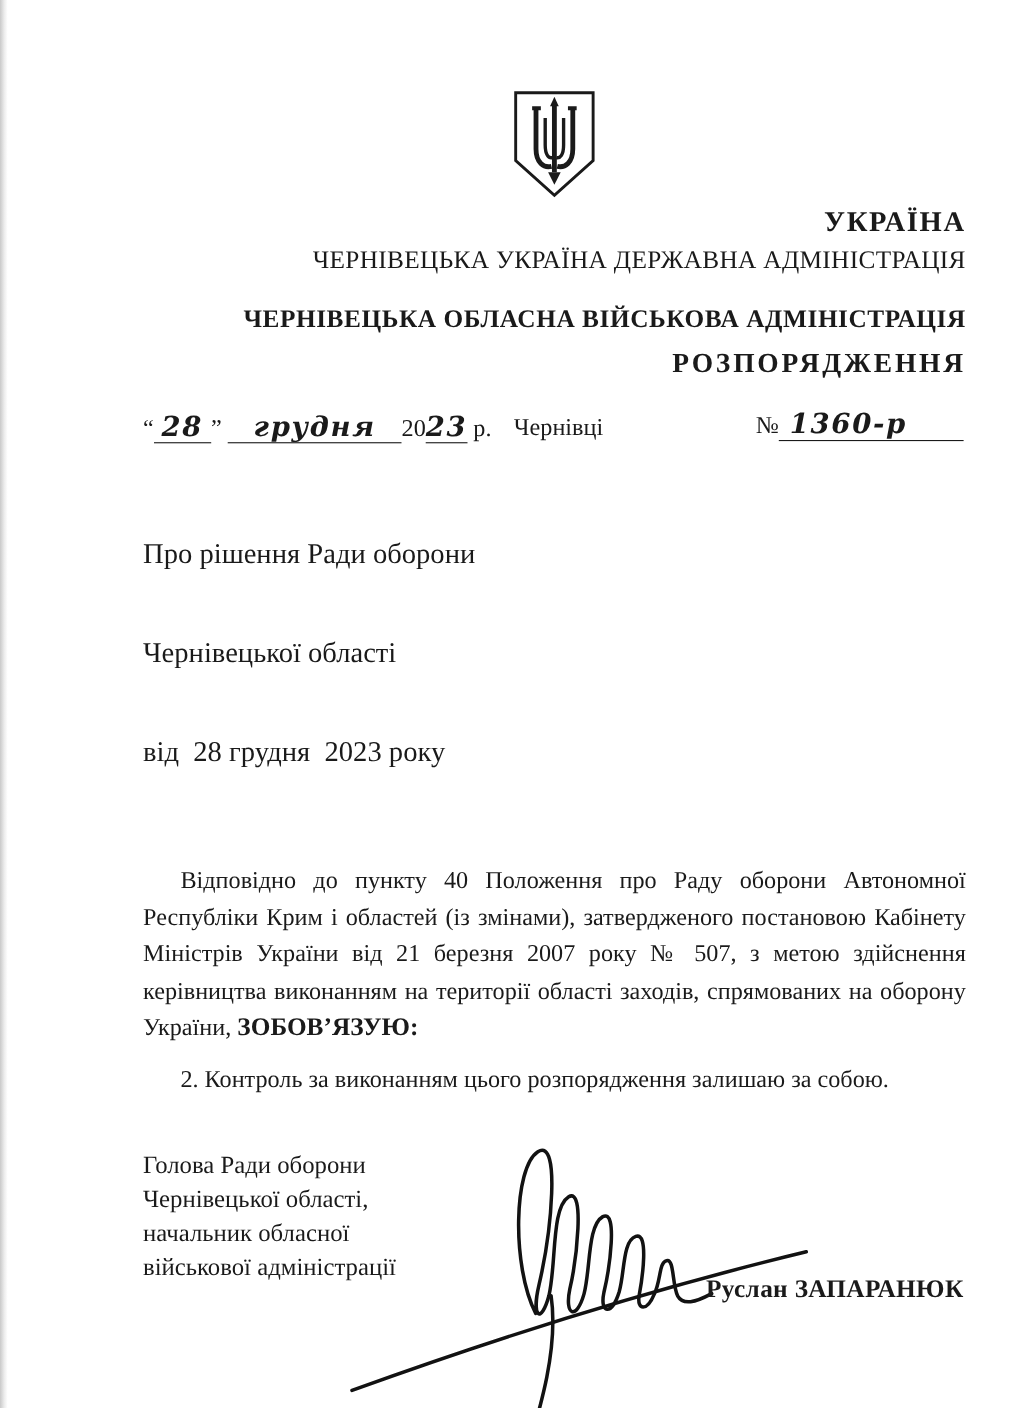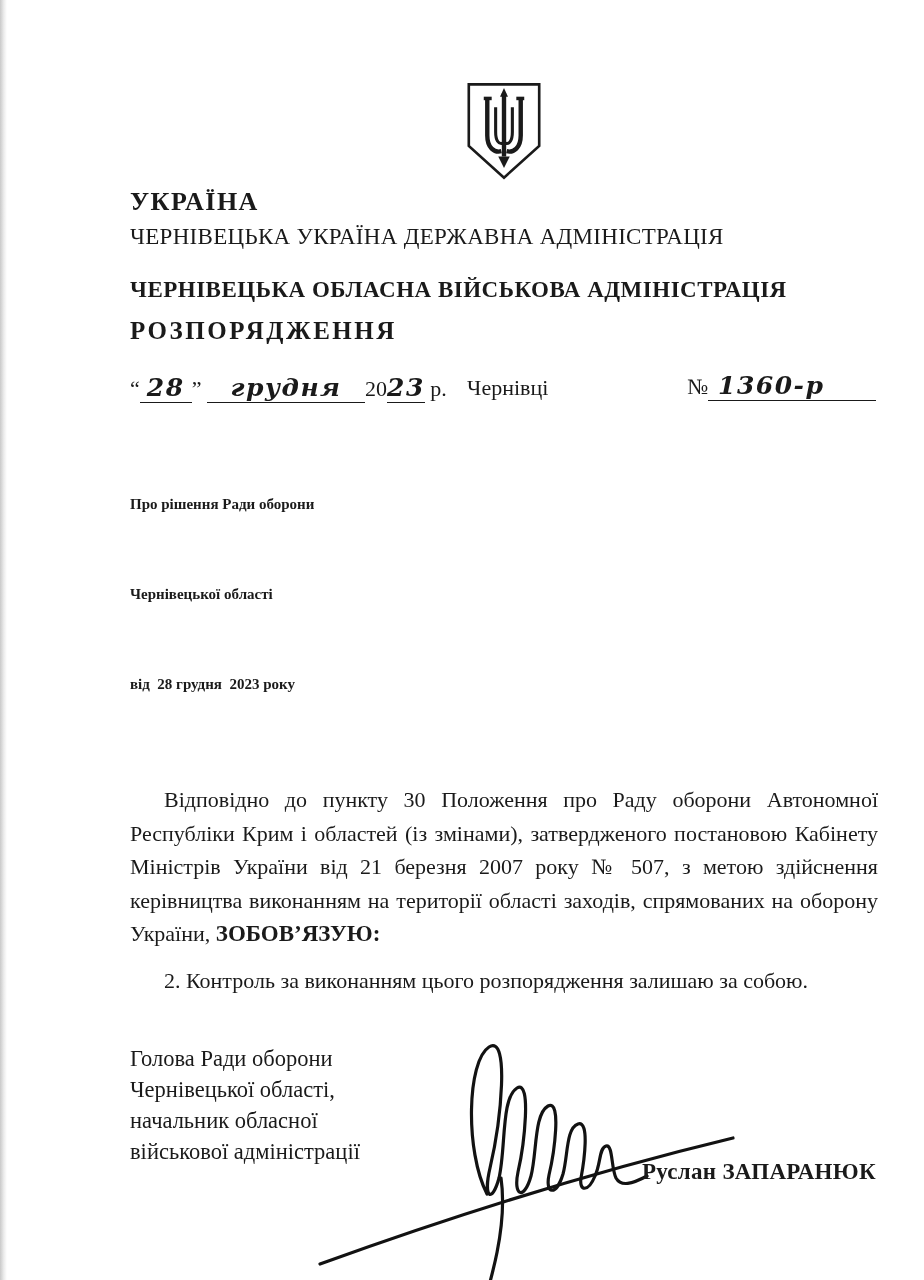--- a/index.html
+++ b/index.html
@@ -12,21 +12,21 @@
     overflow:hidden;
   }
   .scan-edge {
     position:absolute; left:0; top:0; bottom:0; width:7px;
     background:linear-gradient(to right,#c9c9c9,#ececec 55%,#ffffff);
   }
   .doc {
     position:relative;
     padding:0 46px 0 130px;
   }
-  .header { text-align:left; }
+  .header { text-align:right; }
   .emblem { width:88px; height:106px; margin:78px auto 0; display:block; }
   .country {
     font-size:26px; font-weight:bold; letter-spacing:1.5px; margin-top:3px;
   }
   .org1 { font-size:23px; margin-top:7px; letter-spacing:0.3px; }
   .org2 { font-size:23px; font-weight:bold; margin-top:27px; letter-spacing:0.5px; }
   .doctype { font-size:25px; font-weight:bold; margin-top:14px; letter-spacing:2.5px; }
 
   .dateline { position:relative; margin-top:20px; height:44px; font-size:22px; }
   .dateline .left { position:absolute; left:0; bottom:6px; white-space:nowrap; }
@@ -36,21 +36,21 @@
     font-style:italic; font-weight:bold;
     font-family:"DejaVu Serif",serif;
     font-size:25px; letter-spacing:1.5px;
   }
   .blank { border-bottom:1.6px solid #1a1a1a; display:inline-block; text-align:center; }
   .blank.day { min-width:52px; }
   .blank.month { min-width:158px; }
   .blank.yr { min-width:30px; }
   .blank.num { min-width:168px; padding-right:28px; text-align:left; padding-left:10px; }
 
-  .subject { margin-top:20px; font-size:15px; font-weight:bold; line-height:30px; white-space:pre-wrap; }
+  .subject { margin-top:20px; font-size:26px; font-weight:normal; line-height:30px; white-space:pre-wrap; }
 
   .bodytext { font-size:22px; line-height:33.5px; text-align:justify; text-align-last:left; }
   .para { margin-top:24px; text-indent:34px; }
   .item { margin-top:13px; text-indent:34px; }
   .bold-inline { font-weight:bold; font-size:23px; }
 
   .sig-section { position:relative; margin-top:34px; height:330px; }
   .sig-titles { font-size:22.5px; font-weight:normal; line-height:31px; padding-top:12px; max-width:330px; }
   .sig-name {
     position:absolute; right:2px; top:128px;
@@ -96,21 +96,21 @@
     </div>
   </div>
 
   <div class="subject">
     <div>Про рішення Ради оборони</div>
     <div>Чернівецької області</div>
     <div>від  28 грудня  2023 року</div>
   </div>
 
   <div class="bodytext">
-    <p class="para"><span>Відповідно до пункту 30 Положення про Раду оборони Автономної Республіки Крим і областей (із змінами), затвердженого постановою Кабінету Міністрів України від 21 березня 2007 року № 507, з метою здійснення керівництва виконанням на території області заходів, спрямованих на оборону України, </span><span class="bold-inline">ЗОБОВ’ЯЗУЮ:</span></p>
+    <p class="para"><span>Відповідно до пункту 40 Положення про Раду оборони Автономної Республіки Крим і областей (із змінами), затвердженого постановою Кабінету Міністрів України від 21 березня 2007 року № 507, з метою здійснення керівництва виконанням на території області заходів, спрямованих на оборону України, </span><span class="bold-inline">ЗОБОВ’ЯЗУЮ:</span></p>
     <p class="item">2. Контроль за виконанням цього розпорядження залишаю за собою.</p>
   </div>
 
   <div class="sig-section">
     <div class="sig-titles">
       <div>Голова Ради оборони</div>
       <div>Чернівецької області,</div>
       <div>начальник обласної</div>
       <div>військової адміністрації</div>
     </div>

